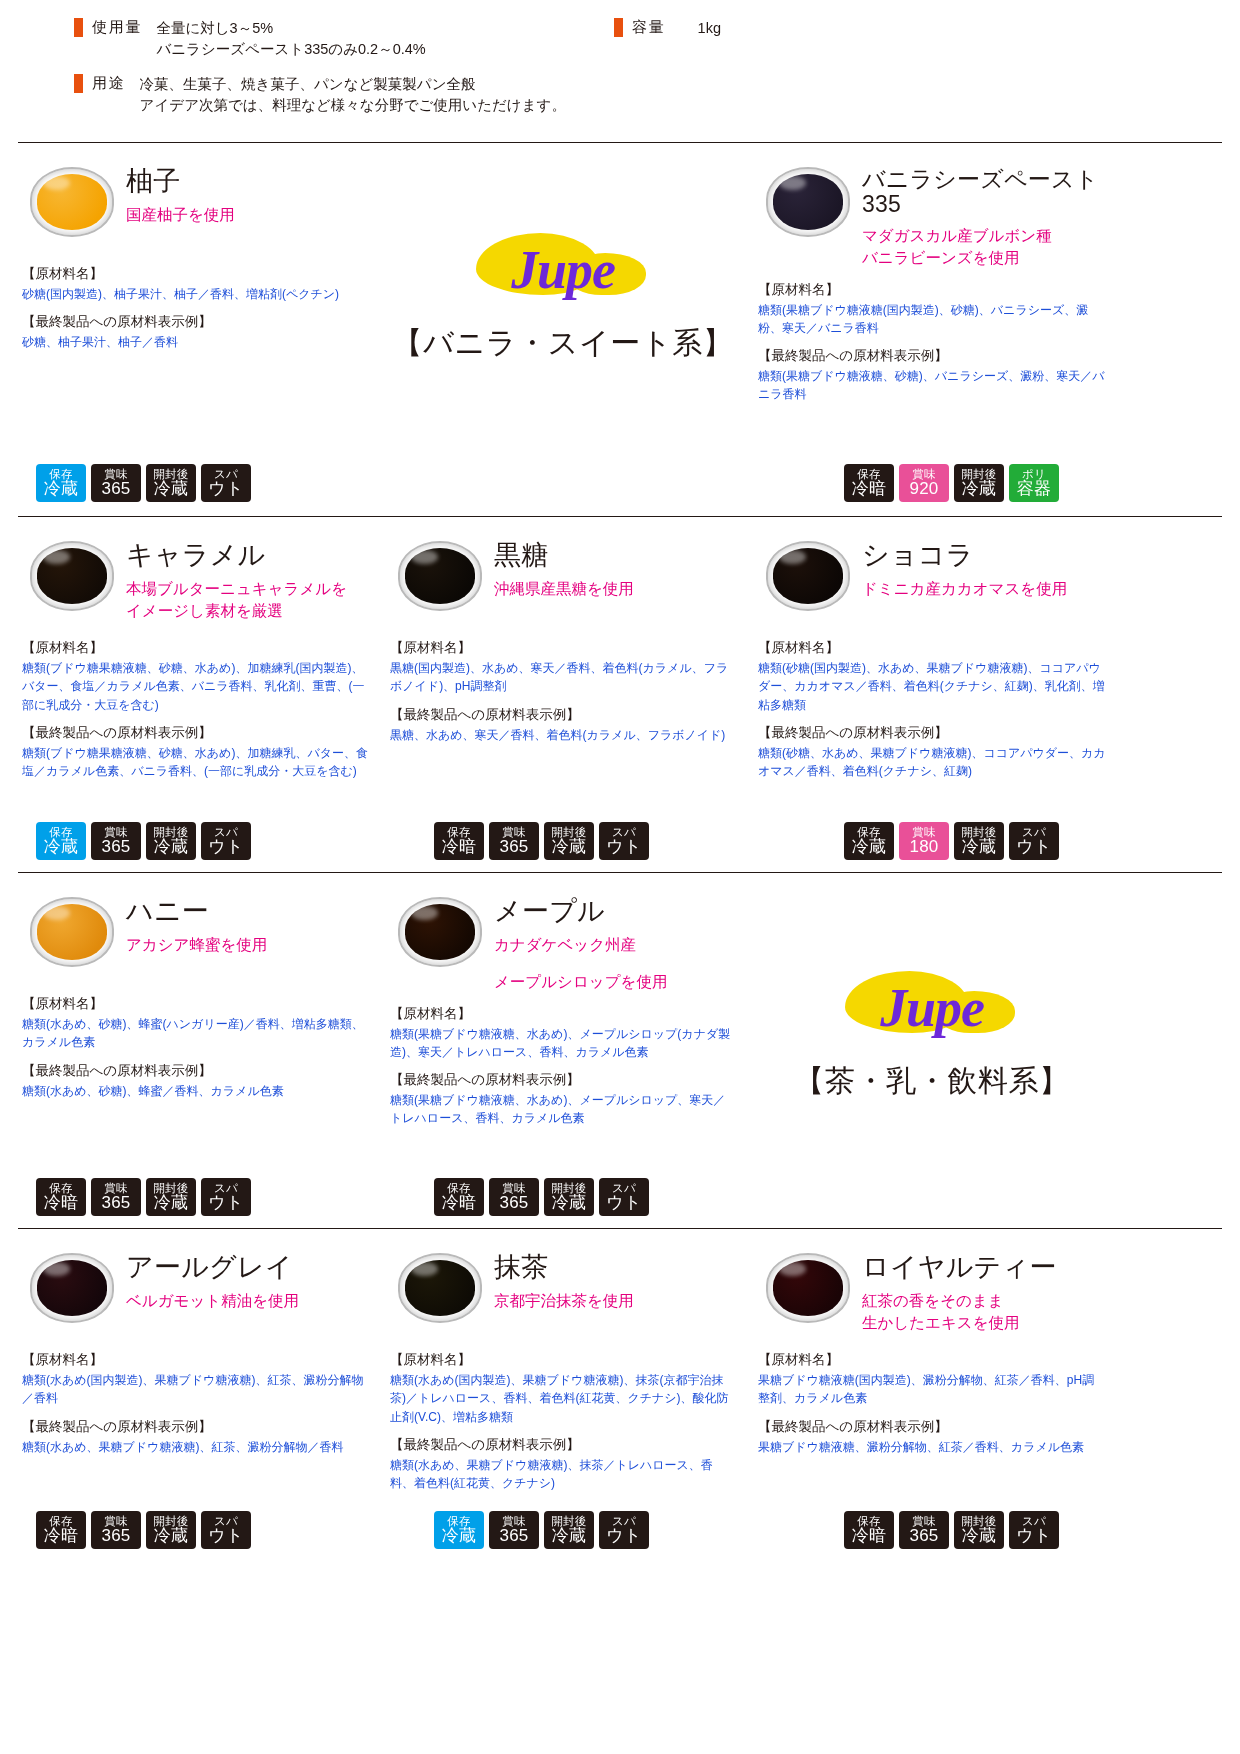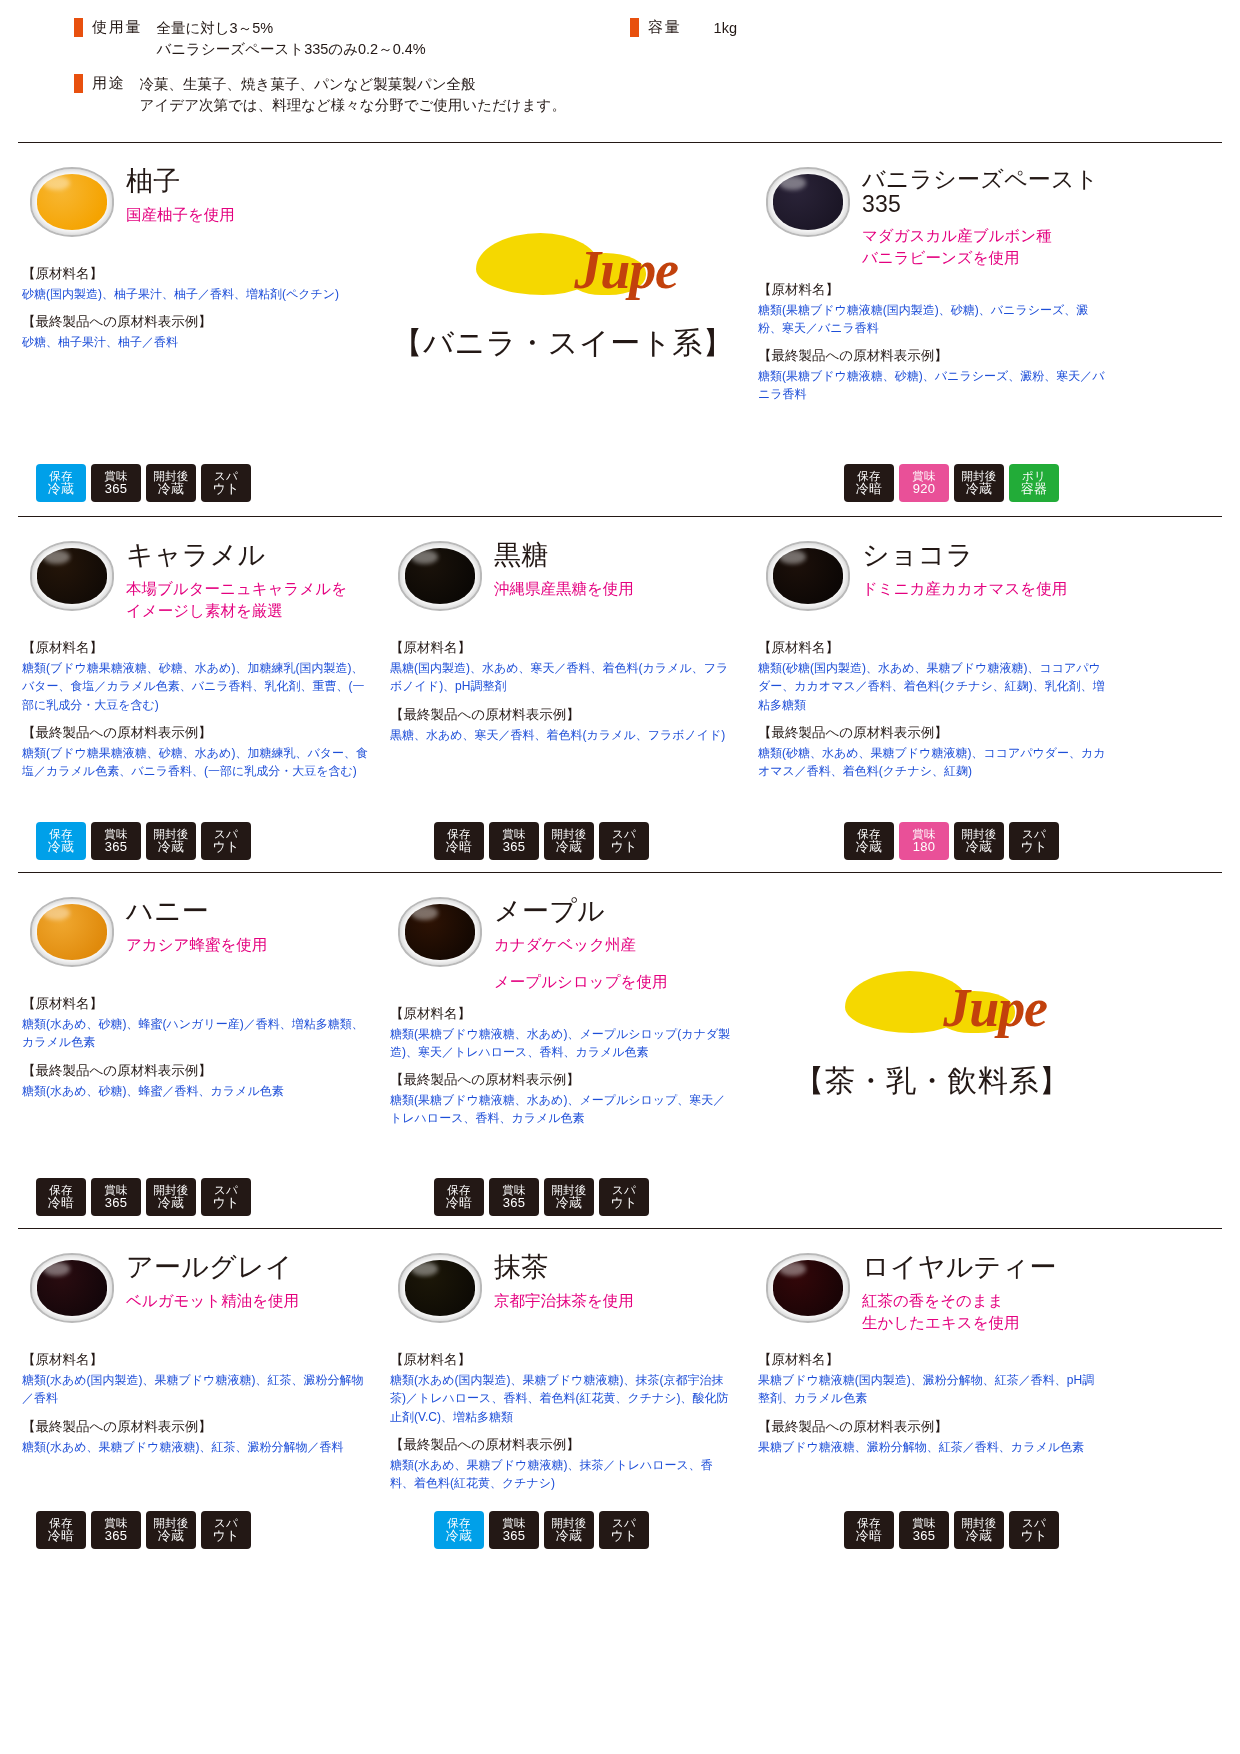--- a/index.html
+++ b/index.html
@@ -17,21 +17,21 @@
   
   .header { padding:18px 10px 8px 60px; position:relative; }
   .hdr-row { display:flex; align-items:flex-start; margin-bottom:14px; }
   .hdr-label {
     display:flex; align-items:center; flex:0 0 auto; margin-right:14px;
   }
   .hdr-bar { width:9px; height:19px; background:#E8500E; margin-right:9px; }
   .hdr-key { font-size:15px; letter-spacing:.12em; color:#231815; }
   .hdr-val { font-size:14.5px; line-height:1.45; color:#231815; }
   .hdr-val div { white-space:nowrap; }
-  .hdr-right { position:absolute; left:616px; top:18px; display:flex; align-items:flex-start; }
+  .hdr-right { position:absolute; left:600px; top:18px; display:flex; align-items:flex-start; }
   .hdr-right .hdr-val { margin-left:18px; }
 
   .rule { border-top:1.3px solid #231815; margin:4px 4px 0 4px; }
 
   
   .band { position:relative; }
   .band-inner { display:flex; }
   .cell { position:relative; width:368px; padding:18px 14px 0 8px; }
   .cell.c2 { width:368px; }
   .cell.c3 { width:370px; }
@@ -64,39 +64,39 @@
 
   
   .badges { position:absolute; display:flex; gap:5px; }
   .badge {
     width:50px; height:38px; border-radius:4px;
     display:flex; flex-direction:column; align-items:center; justify-content:center;
     color:#fff; font-size:11.5px; line-height:1.08; letter-spacing:.02em;
   }
   .badge span { display:block; }
   .badge .b1 { font-size:11.5px; }
-  .badge .b2 { font-size:13px; }
+  .badge .b2 { font-size:17px; }
   .badge.dark { background:#231815; }
   .badge.blue { background:#00A0E9; }
   .badge.pink { background:#E95098; }
   .badge.green{ background:#22AC38; }
   .jupe { position:relative; display:inline-block; height:78px; width:230px; }
   .jupe .blob {
     position:absolute; left:28px; top:2px; width:124px; height:62px;
     background:#F5D800; border-radius:52% 48% 46% 54% / 58% 56% 44% 42%;
   }
   .jupe .blob2 {
     position:absolute; left:120px; top:22px; width:78px; height:42px;
     background:#F5D800; border-radius:50% 55% 50% 45% / 55% 50% 50% 45%;
   }
   .jupe .word {
     position:absolute; left:0; top:8px; width:230px;
     font-family:"Liberation Serif", serif;
     font-size:54px; font-weight:bold; font-style:italic;
-    color:#c2410c; letter-spacing:-.02em;text-align:right;
+    color:#6d28d9; letter-spacing:-.02em;
   }
   .logo-cap { font-size:30px; letter-spacing:.02em; margin-top:10px; color:#231815; }
 
   
   .hr { border-top:1.3px solid #231815; margin:0 4px; }
 </style>
 </head>
 <body>
 
 <div class="page">

